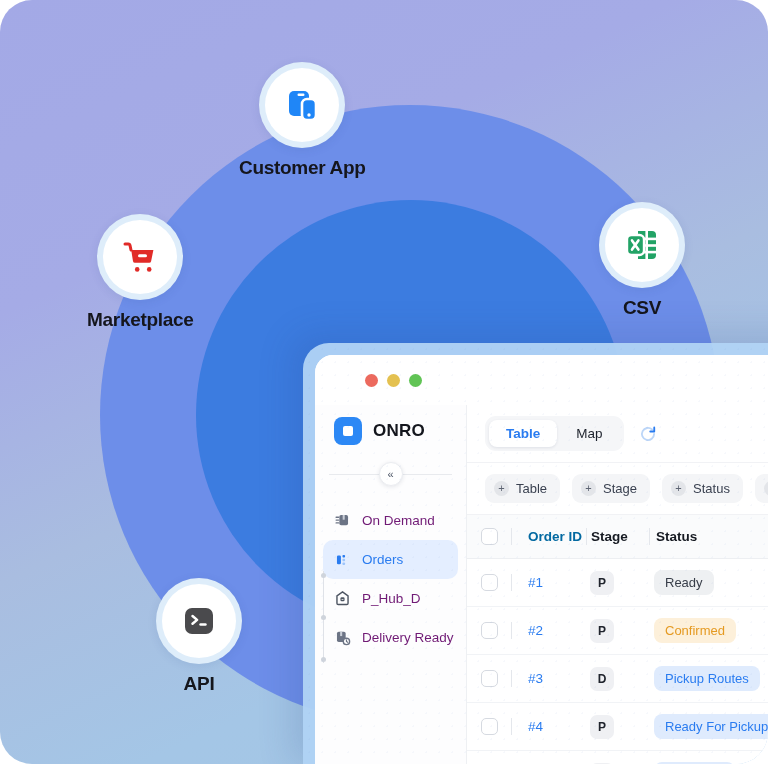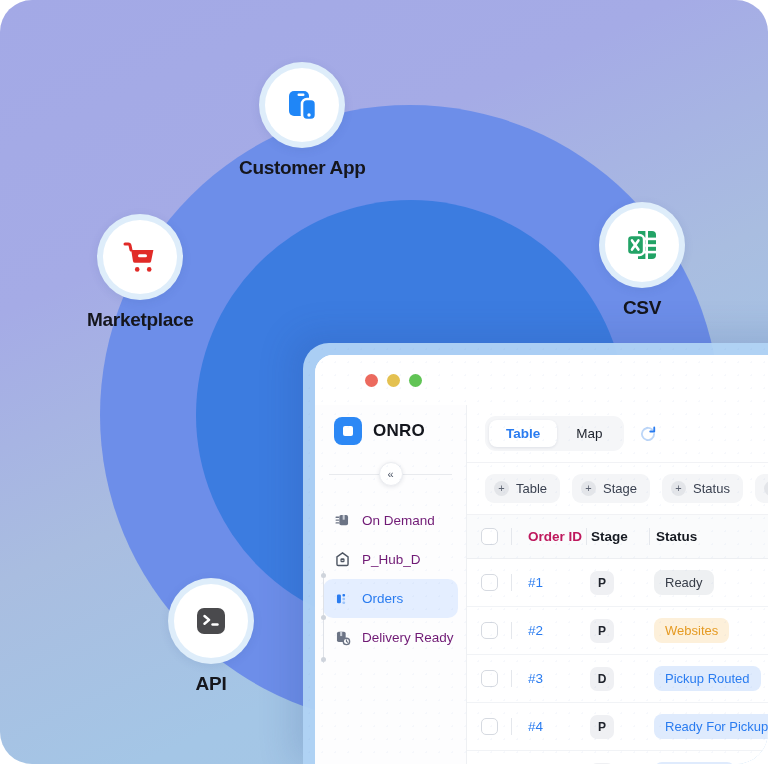--- a/index.html
+++ b/index.html
@@ -61,21 +61,21 @@
     color: #15161c;
     white-space: nowrap;
   }
   .node-icon { display: block; }
 
   #node-customer-app { left: 239px; top: 62px; }
   #node-websites     { left: 463px; top: 78px; }
   #node-marketplace  { left: 87px;  top: 214px; }
   #node-csv          { left: 599px; top: 202px; }
   #node-erp          { left: 55px;  top: 420px; }
-  #node-api          { left: 168px; top: 578px; text-align: right; }
+  #node-api          { left: 156px; top: 578px; text-align: right; }
 
   
   #app-window {
     position: absolute;
     left: 303px; top: 343px;
     width: 520px; height: 430px;
     border-radius: 26px 0 0 0;
     background: rgba(176, 211, 244, 0.95);
     padding: 12px 0 0 12px;
     box-shadow: -12px -10px 34px rgba(35,70,135,0.16);
@@ -257,21 +257,21 @@
     color: #161a22;
     font-size: 13.5px;
     height: 44px;
     flex: 0 0 44px;
   }
   .c-check { width: 44px; flex: 0 0 44px; display: flex; justify-content: center; }
   .c-sep   { width: 1px; flex: 0 0 1px; height: 17px; background: #e4e7ec; }
   .c-id    { width: 74px; flex: 0 0 74px; padding-left: 16px; color:#2a7cf0; font-size:13.5px; }
   .c-stage { width: 62px; flex: 0 0 62px; padding-left: 4px; }
   .c-status{ flex: 1; padding-left: 6px; }
-  #thead .c-id    { color:#be185d; }
+  #thead .c-id    { color:#0369a1; }
 
   .cbox {
     width: 17px; height: 17px;
     border-radius: 5px;
     border: 1.6px solid #d6dae1;
     background: #fff;
   }
   .stage-pill {
     width: 24px; height: 24px;
     border-radius: 7px;
@@ -394,37 +394,37 @@
 
           <div class="nav-item">
             <svg class="nav-ico" viewBox="0 0 24 24">
               <rect x="8" y="5" width="11" height="13" rx="2.2" fill="#6c7485"></rect>
               <rect x="12.2" y="5" width="2.6" height="6" fill="#c9ced8"></rect>
               <path d="M7 8h-3M7 11.5h-3M7 15h-3" stroke="#6c7485" stroke-width="1.8" stroke-linecap="round"></path>
             </svg>
             <span>On Demand</span>
           </div>
 
-          <div class="nav-item">
-            <svg class="nav-ico" viewBox="0 0 24 24">
-              <path d="M12 3.6l7 5.1v9.3a1.6 1.6 0 0 1-1.6 1.6H6.6A1.6 1.6 0 0 1 5 18V8.7l7-5.1z" fill="none" stroke="#4d5562" stroke-width="1.8"></path>
-              <rect x="9.4" y="10.4" width="5.2" height="5.2" rx="1.6" fill="#4d5562"></rect>
-              <rect x="10.6" y="12.5" width="2.8" height="1.1" rx=".55" fill="#ffffff"></rect>
-            </svg>
-            <span>P_Hub_D</span>
-          </div>
-
           <div class="nav-item active">
             <svg class="nav-ico" viewBox="0 0 24 24">
               <rect x="5" y="7" width="5" height="11" rx="1.6" fill="#2a7cf0"></rect>
               <rect x="12" y="6.2" width="3.2" height="3.2" rx="1" fill="#2a7cf0"></rect>
               <rect x="12" y="11" width="3.2" height="3.2" rx="1" fill="#9ec5fb"></rect>
               <rect x="12" y="15.8" width="3.2" height="3.2" rx="1" fill="#9ec5fb"></rect>
             </svg>
             <span>Orders</span>
+          </div>
+
+          <div class="nav-item">
+            <svg class="nav-ico" viewBox="0 0 24 24">
+              <path d="M12 3.6l7 5.1v9.3a1.6 1.6 0 0 1-1.6 1.6H6.6A1.6 1.6 0 0 1 5 18V8.7l7-5.1z" fill="none" stroke="#4d5562" stroke-width="1.8"></path>
+              <rect x="9.4" y="10.4" width="5.2" height="5.2" rx="1.6" fill="#4d5562"></rect>
+              <rect x="10.6" y="12.5" width="2.8" height="1.1" rx=".55" fill="#ffffff"></rect>
+            </svg>
+            <span>P_Hub_D</span>
           </div>
 
 
 
           <div class="nav-item">
             <svg class="nav-ico" viewBox="0 0 24 24">
               <rect x="5" y="4.6" width="11" height="13" rx="2.2" fill="#6c7485"></rect>
               <rect x="9" y="4.6" width="2.6" height="5.6" fill="#c9ced8"></rect>
               <circle cx="17" cy="17" r="4" fill="#ffffff" stroke="#6c7485" stroke-width="1.7"></circle>
               <path d="M17 14.9V17l1.5 1" fill="none" stroke="#6c7485" stroke-width="1.5" stroke-linecap="round"></path>
@@ -495,33 +495,33 @@
 
             <div class="trow">
               <span class="c-check">
                   <span class="cbox"></span>
                 </span>
               <span class="c-sep"></span>
               <span class="c-id">#2</span>
               <span class="c-stage">
                   <span class="stage-pill">P</span>
                 </span>
-              <span class="c-status"><span class="status-pill st-confirmed">Websites</span></span>
+              <span class="c-status"><span class="status-pill st-confirmed">Confirmed</span></span>
             </div>
 
             <div class="trow">
               <span class="c-check">
                   <span class="cbox"></span>
                 </span>
               <span class="c-sep"></span>
               <span class="c-id">#3</span>
               <span class="c-stage">
                   <span class="stage-pill">D</span>
                 </span>
-              <span class="c-status"><span class="status-pill st-blue">Pickup Routed</span></span>
+              <span class="c-status"><span class="status-pill st-blue">Pickup Routes</span></span>
             </div>
 
             <div class="trow">
               <span class="c-check">
                   <span class="cbox"></span>
                 </span>
               <span class="c-sep"></span>
               <span class="c-id">#4</span>
               <span class="c-stage">
                   <span class="stage-pill">P</span>

